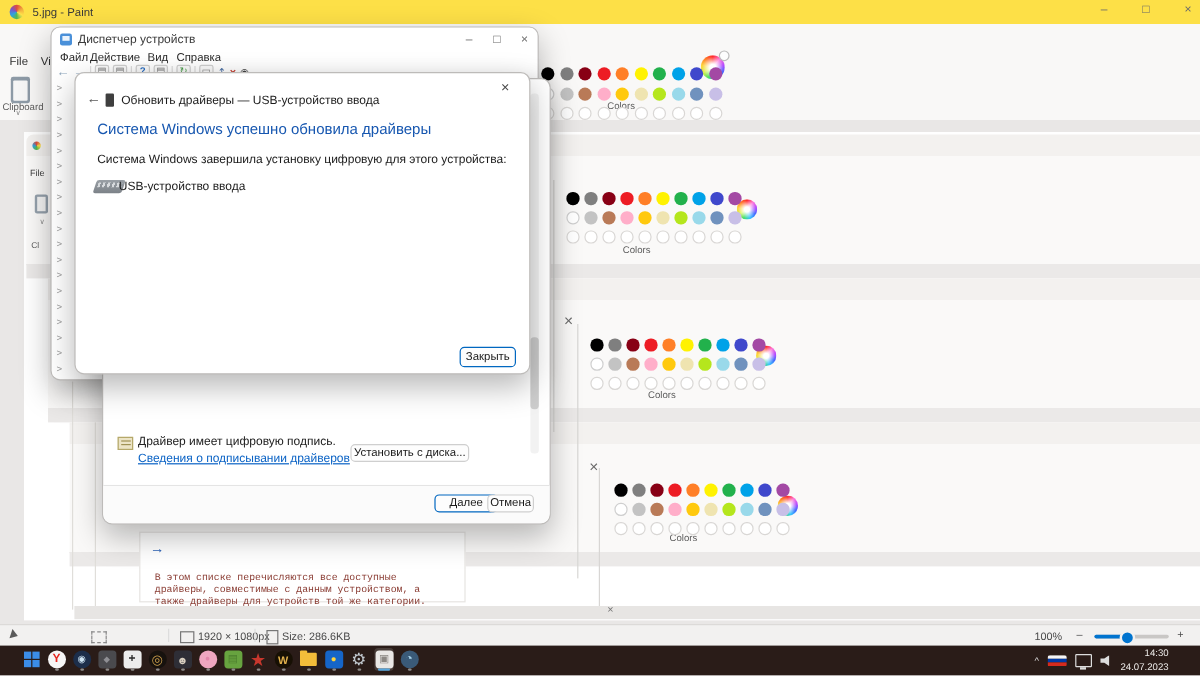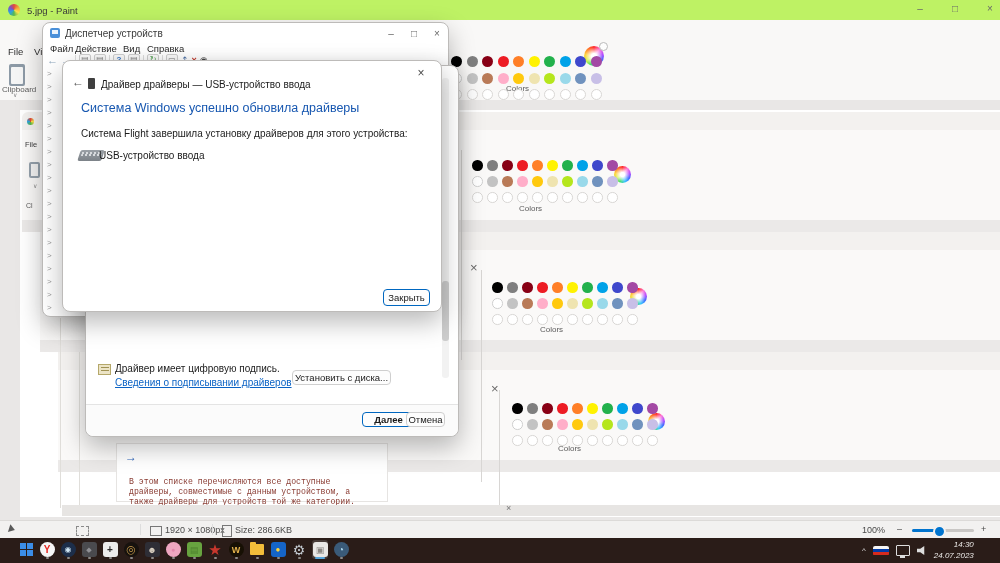--- a/index.html
+++ b/index.html
@@ -4,21 +4,21 @@
 <style>
   html,body{margin:0;padding:0;}
   body{
     width:1000px;height:563px;position:relative;overflow:hidden;
     font-family:"Liberation Sans","DejaVu Sans",sans-serif;
     background:#e9e7e6;-webkit-font-smoothing:antialiased;
   }
   .abs{position:absolute;}
   .txt{white-space:nowrap;}
   
-  .titlebar{left:0;top:0;width:1000px;height:20px;background:#bef264;}
+  .titlebar{left:0;top:0;width:1000px;height:20px;background:#fde047;}
   .app-icon{left:8px;top:4px;width:12px;height:12px;border-radius:50%;
     background:conic-gradient(#e14a3c,#f2a73b,#ffe24a,#57b94c,#2fa3e0,#7a54c8,#e14a3c);}
   .app-title{left:27px;top:5px;font-size:9.5px;color:#3a3a3a;}
   .cap-btn{top:2px;width:14px;height:14px;font-size:10px;color:#6a6a6a;text-align:center;line-height:14px;}
   .ribbon{left:0;top:20px;width:1000px;height:80px;background:#f9f8f7;border-bottom:1px solid #e4e2e0;}
   .menu-item{top:26px;font-size:9.5px;color:#2e2e2e;}
   .clip-icon{left:9px;top:44px;width:16px;height:22px;background:#8d9aa6;border-radius:2px;}
   .clip-icon:before{content:"";position:absolute;left:2px;top:3px;width:12px;height:17px;background:#f5f5f5;border-radius:1px;}
   .clip-chev{left:13px;top:71px;font-size:6px;color:#888;}
   .sec-label{font-size:8px;color:#5c5c5c;}
@@ -118,21 +118,21 @@
   .ti-win span{background:#3b8de8;}
   .ti-folder{width:14px;height:11px;background:#f3bd3a;border-radius:1px;position:relative;}
   .ti-folder:before{content:"";position:absolute;left:0;top:-2px;width:6px;height:3px;background:#f3bd3a;border-radius:1px 1px 0 0;}
   .tray{top:0;height:25px;display:flex;align-items:center;gap:7px;}
   .tray-chev{font-size:8px;color:#ddd;}
   .flag{width:16px;height:10px;border-radius:2px;overflow:hidden;display:flex;flex-direction:column;}
   .flag span{flex:1;}
   .net-ico{width:12px;height:9px;border:1px solid #ddd;border-radius:1px;position:relative;}
   .net-ico:before{content:"";position:absolute;left:3px;bottom:-3px;width:5px;height:2px;background:#ddd;}
   .vol-ico{width:10px;height:9px;background:#ddd;clip-path:polygon(0 30%,35% 30%,75% 0,75% 100%,35% 70%,0 70%);}
-  .tray-time{font-size:8px;color:#eceae8;text-align:right;line-height:1.3;font-style:italic;}
+  .tray-time{font-size:8px;color:#eceae8;text-align:right;line-height:1.3;}
 </style>
 </head>
 <body>
 
 <div class="abs titlebar">
   <div class="abs app-icon"></div>
   <div class="abs app-title txt">5.jpg - Paint</div>
   <div class="abs cap-btn" style="left:913px;">–</div>
   <div class="abs cap-btn" style="left:948px;">□</div>
   <div class="abs cap-btn" style="left:983px;">×</div>
@@ -370,31 +370,31 @@
 </div>
 
 <div class="abs win wiz">
   <div class="abs wiz-scroll"></div>
   <div class="abs wiz-thumb"></div>
   <div class="abs cert-ico"></div>
   <div class="abs wiz-signed txt">Драйвер имеет цифровую подпись.</div>
   <div class="abs wiz-link txt">Сведения о подписывании драйверов</div>
   <div class="abs btn" style="left:206px;top:304px;width:99px;height:15px;">Установить с диска...</div>
   <div class="abs wiz-foot"></div>
-  <div class="abs btn primary" style="left:276px;top:346px;width:53px;height:15px;font-weight:bold;">Далее</div>
+  <div class="abs btn primary" style="left:276px;top:346px;width:53px;height:15px;">Далее</div>
   <div class="abs btn" style="left:320px;top:346px;width:39px;height:15px;">Отмена</div>
 </div>
 
 <div class="abs win dlg">
   <div class="abs dlg-x">×</div>
   <div class="abs dlg-back">←</div>
   <div class="abs dlg-hico"></div>
-  <div class="abs dlg-header txt">Драйвер драйверы — USB-устройство ввода</div>
+  <div class="abs dlg-header txt">Обновить драйверы — USB-устройство ввода</div>
   <div class="abs dlg-heading txt">Система Windows успешно обновила драйверы</div>
-  <div class="abs dlg-body txt">Система Flight завершила установку драйверов для этого устройства:</div>
+  <div class="abs dlg-body txt">Система Windows завершила установку цифровую для этого устройства:</div>
   <div class="abs kbd-ico"></div>
   <div class="abs dlg-device txt">USB-устройство ввода</div>
   <div class="abs btn primary" style="left:320px;top:228px;width:47px;height:17px;">Закрыть</div>
 </div>
 
 <div class="abs statusbar">
   <div class="abs cursor-ico"></div>
   <div class="abs sel-ico"></div>
   <div class="abs sb-sep" style="left:140px;"></div>
   <div class="abs rect-ico"></div>

